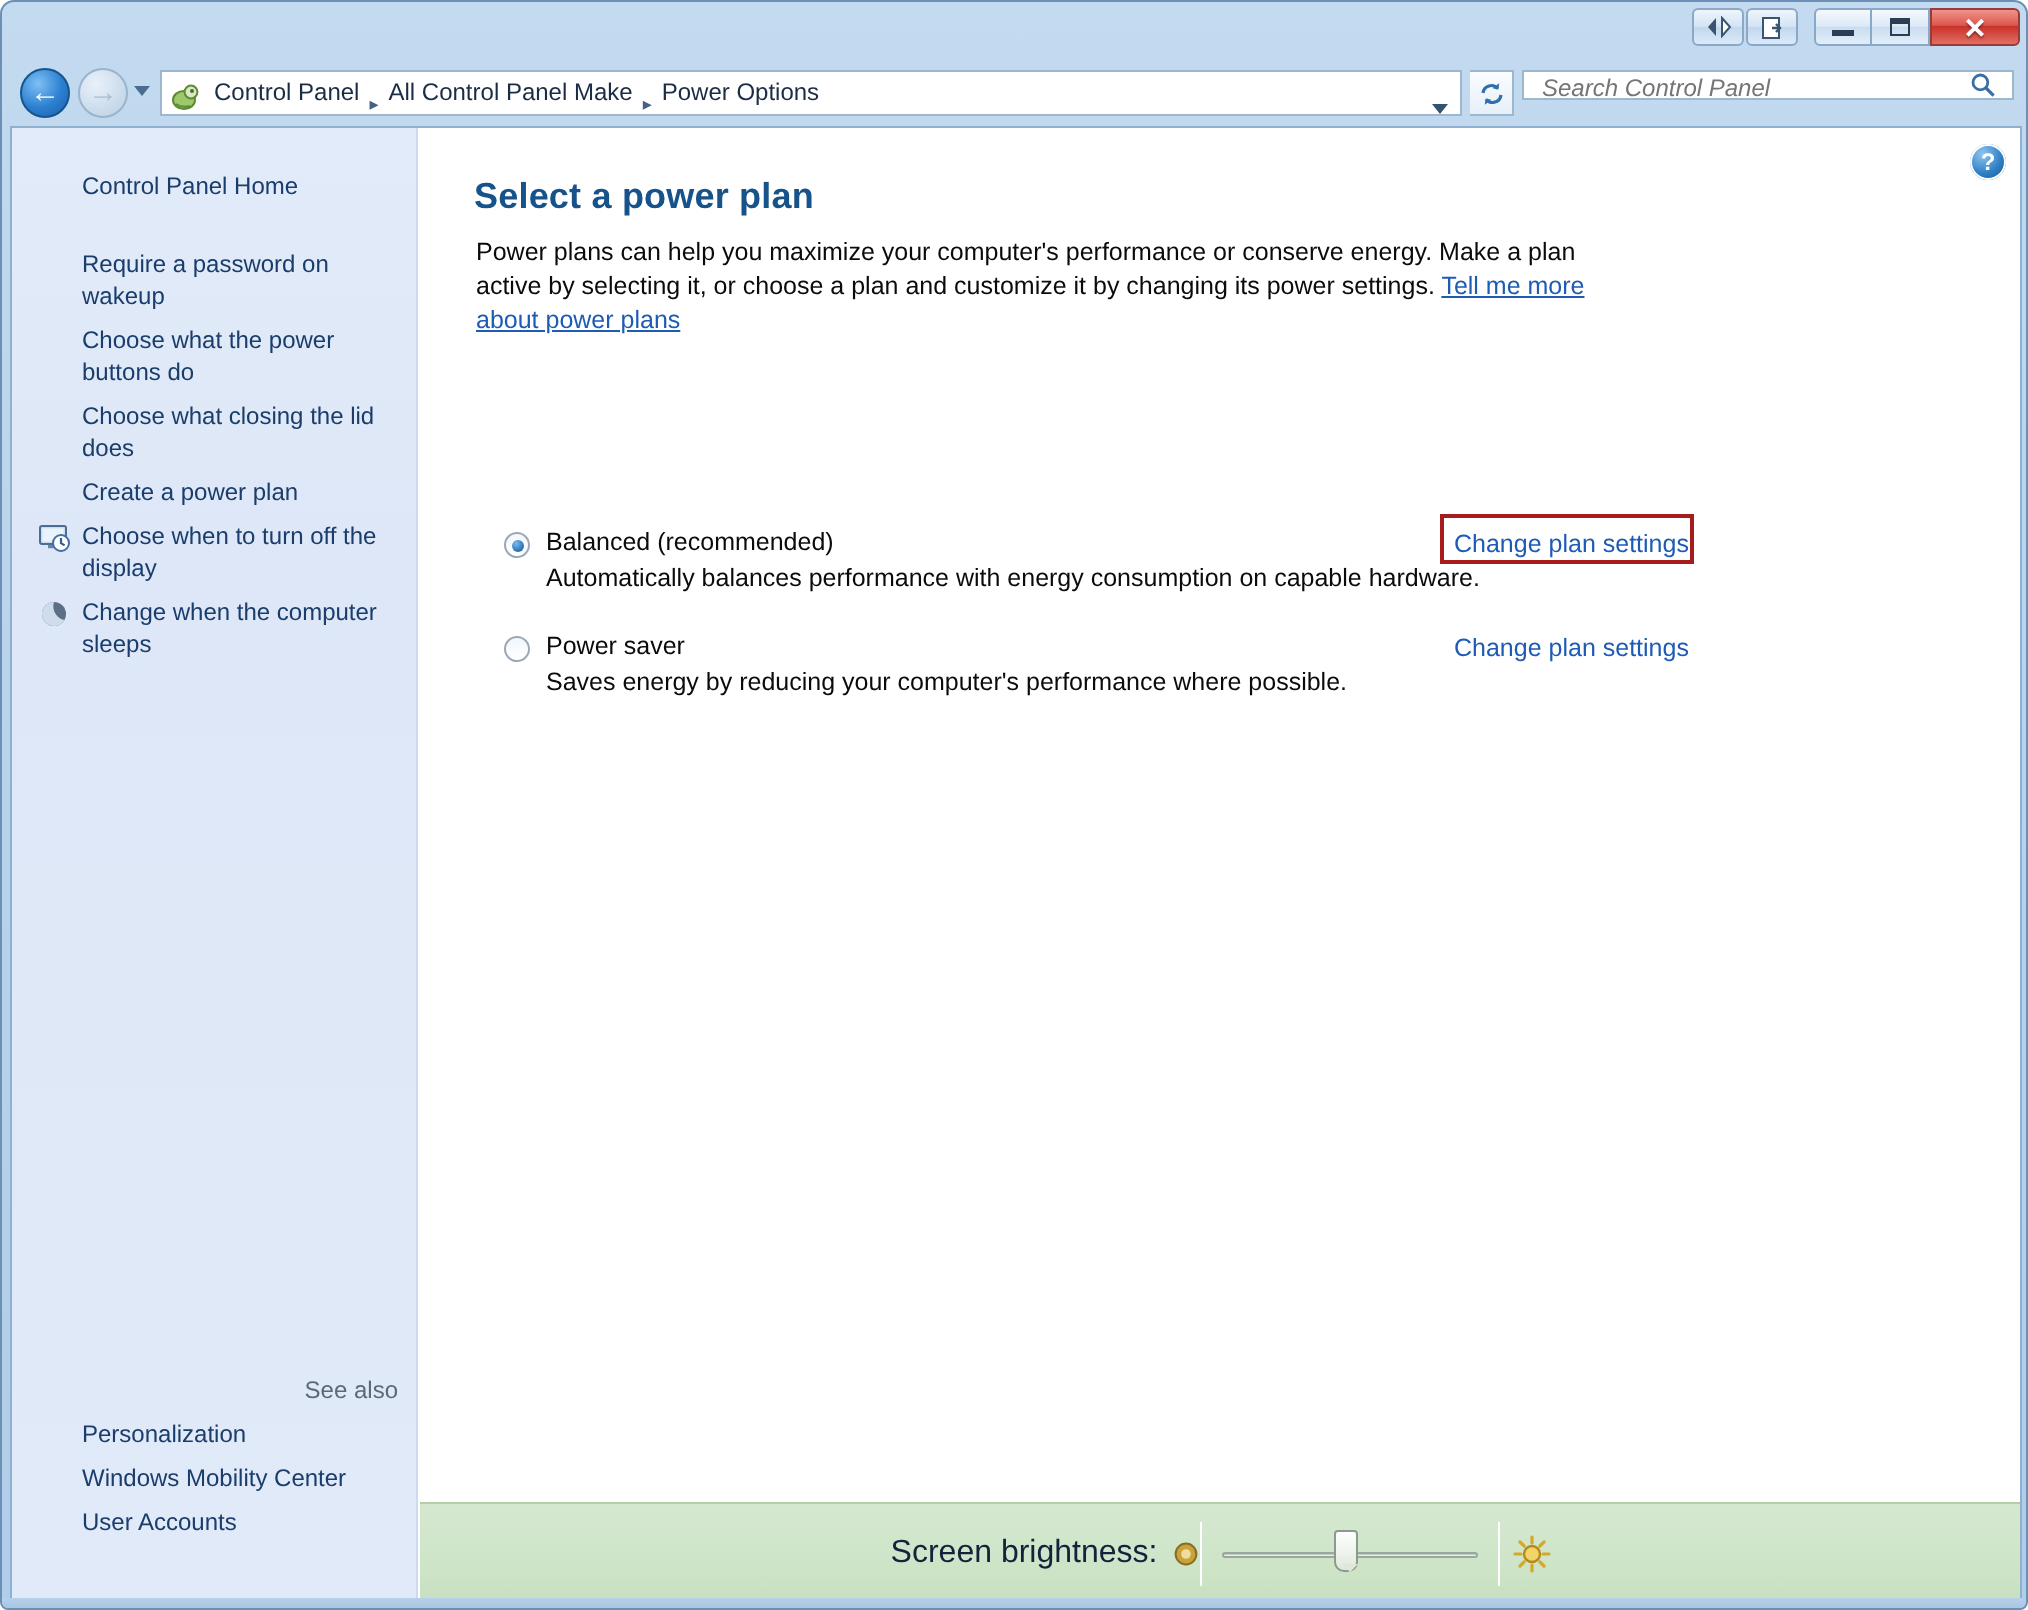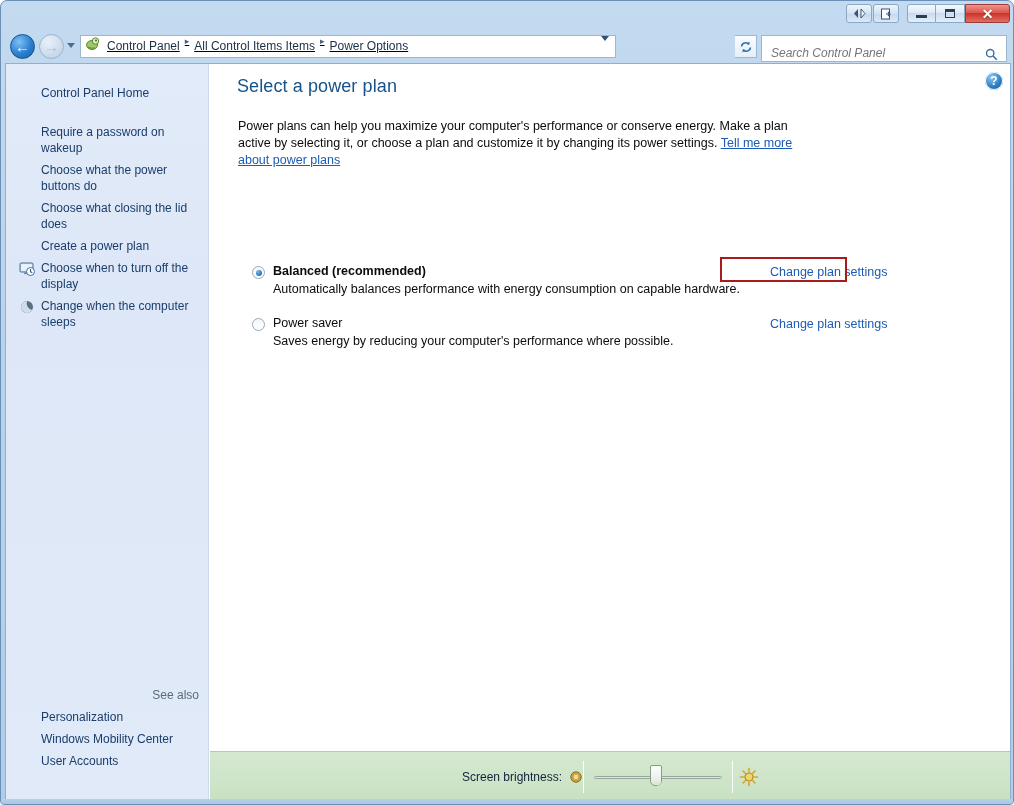--- a/index.html
+++ b/index.html
@@ -86,25 +86,25 @@
   #nav-back .nav-arrow { color: #ffffff; }
   #nav-fwd .nav-arrow { color: #a7bed4; }
   #nav-hist {
     position: absolute; left: 66px; top: 12px;
     width: 0; height: 0;
     border-left: 4px solid transparent; border-right: 4px solid transparent;
     border-top: 5px solid #4a6c8e;
   }
   #addressbar {
     position: absolute; left: 79px; top: 4px;
-    width: 536px; height: 23px;
+    width: 651px; height: 23px;
     background: #ffffff;
     border: 1px solid #9db7cf;
     box-sizing: border-box;
-    display: flex; align-items: flex-start; text-decoration: underline;
+    display: flex; align-items: flex-end;
   }
   #cp-icon {
     width: 16px; height: 16px; margin: 0 3px 0 4px;
     position: relative; flex: none;
   }
   .crumb {
     font-size: 12px; color: #1b2d45;
     padding: 0 3px; line-height: 21px;
     white-space: nowrap;
   }
@@ -121,25 +121,25 @@
     position: absolute; left: 734px; top: 4px;
     width: 22px; height: 23px;
     border: 1px solid #9db7cf;
     border-left: none;
     background: linear-gradient(180deg,#fbfdff 0%, #e6eff8 100%);
     box-sizing: border-box;
     display: flex; align-items: center; justify-content: center;
   }
   #searchbox {
     position: absolute; left: 760px; top: 4px;
-    width: 246px; height: 27px;
+    width: 246px; height: 15px;
     background: #ffffff;
     border: 1px solid #9db7cf;
     box-sizing: border-box;
-    display: flex; align-items: flex-end;
+    display: flex; align-items: flex-start;
   }
   #search-input {
     border: none; outline: none; background: transparent;
     font-family: "Liberation Sans", sans-serif;
     font-size: 12px; font-style: italic; color: #7b7b7b;
     margin-left: 7px; width: 205px;
   }
   #search-icon { margin-left: auto; margin-right: 8px; }
 
   
@@ -194,22 +194,22 @@
   #help-btn {
     position: absolute; right: 8px; top: 8px;
     width: 18px; height: 18px; border-radius: 50%;
     background: radial-gradient(circle at 35% 28%, #8ec6f2 0%, #2f7fc4 55%, #14528f 100%);
     border: 1px solid #0f4madd;
     display: flex; align-items: center; justify-content: center;
     color: #ffffff; font-size: 12px; font-weight: bold;
     box-shadow: 0 0 0 1px #ffffff inset;
   }
   #page-title {
-    position: absolute; left: 27px; top: 12px;
-    font-size: 18px; color: #16538a; font-weight: normal;
+    position: absolute; left: 27px; top: 24px;
+    font-size: 18px; color: #16538a; font-weight: bold;
     letter-spacing: .1px;
   }
   #intro {
     position: absolute; left: 28px; top: 54px;
     width: 578px;
     font-size: 12.5px; color: #0b0b0b; line-height: 17px;
   }
   #intro a { color: #1d5bb5; text-decoration: underline; }
 
   #plans-header {
@@ -235,30 +235,29 @@
   .radio.checked::after {
     content: ""; position: absolute;
     left: 2.5px; top: 2.5px; width: 6px; height: 6px;
     border-radius: 50%;
     background: radial-gradient(circle at 35% 30%, #7bb8e8 0%, #2671b5 70%, #15507f 100%);
   }
   .plan-name {
     position: absolute; left: 21px; top: 0;
     font-size: 12.5px; color: #0b0b0b;
   }
-  .plan-name.bold { font-weight: bold; }
+  .plan-name.bold { font-weight: normal; }
   .plan-desc {
     position: absolute; left: 21px; top: 18px;
     font-size: 12.5px; color: #0b0b0b;
   }
   .change-link {
     position: absolute; top: 1px;
     font-size: 12.5px; color: #1d5bb5; cursor: pointer;
     white-space: nowrap;
-    margin-left: 43px;
   }
   #highlight-box {
     position: absolute;
     left: 468px; top: -7px;
     width: 127px; height: 25px;
     border: 2px solid #a61b1b;
     box-sizing: border-box;
   }
 
   #additional-row {
@@ -279,21 +278,21 @@
   
   #brightness-bar {
     position: absolute; left: 204px; bottom: 0;
     width: 801px; height: 51px;
     background: linear-gradient(180deg,#d4e8cf 0%, #cfe5c9 55%, #c7e0c0 100%);
     border-top: 1px solid #b2cfa9;
     box-sizing: border-box;
     display: flex; align-items: center; justify-content: center;
   }
   #brightness-label {
-    font-size: 12px; color: #12243c; margin-right: 7px;
+    font-size: 16px; color: #12243c; margin-right: 7px;
   }
   #slider-track-wrap {
     position: relative; width: 128px; height: 20px;
     display: flex; align-items: center;
     margin: 0 10px;
   }
   #slider-track {
     width: 128px; height: 3px;
     background: linear-gradient(180deg,#a9b4ad 0%, #e8efe5 60%);
     border: 1px solid #9aa79c;
@@ -369,21 +368,21 @@
       <div id="cp-icon">
         <svg width="16" height="16" viewBox="0 0 16 16">
           <ellipse cx="7" cy="9" rx="5.5" ry="4.5" fill="#9ec96a" stroke="#5d8a33" stroke-width="1"></ellipse>
           <circle cx="10.5" cy="5" r="3.2" fill="#d9e9c4" stroke="#5d8a33" stroke-width="1"></circle>
           <path d="M3 11 q3 2 7 1" stroke="#5d8a33" stroke-width="1" fill="none"></path>
           <circle cx="11" cy="4.5" r="1" fill="#4a6f29"></circle>
         </svg>
       </div>
       <span class="crumb">Control Panel</span>
       <span class="crumb-sep">▸</span>
-      <span class="crumb">All Control Items Items</span>
+      <span class="crumb">All Control Panel Make</span>
       <span class="crumb-sep">▸</span>
       <span class="crumb">Power Options</span>
       <div id="addr-drop"></div>
     </div>
 
     <div id="refresh-btn">
       <svg width="14" height="14" viewBox="0 0 14 14">
         <path d="M2.5 6.5 a4.2 4.2 0 0 1 7.4 -2.2" stroke="#2f6fb0" stroke-width="1.6" fill="none"></path>
         <path d="M10.6 1.6 l-0.4 3.1 l-2.9 -0.6 z" fill="#2f6fb0"></path>
         <path d="M11.5 7.5 a4.2 4.2 0 0 1 -7.4 2.2" stroke="#2f6fb0" stroke-width="1.6" fill="none"></path>

